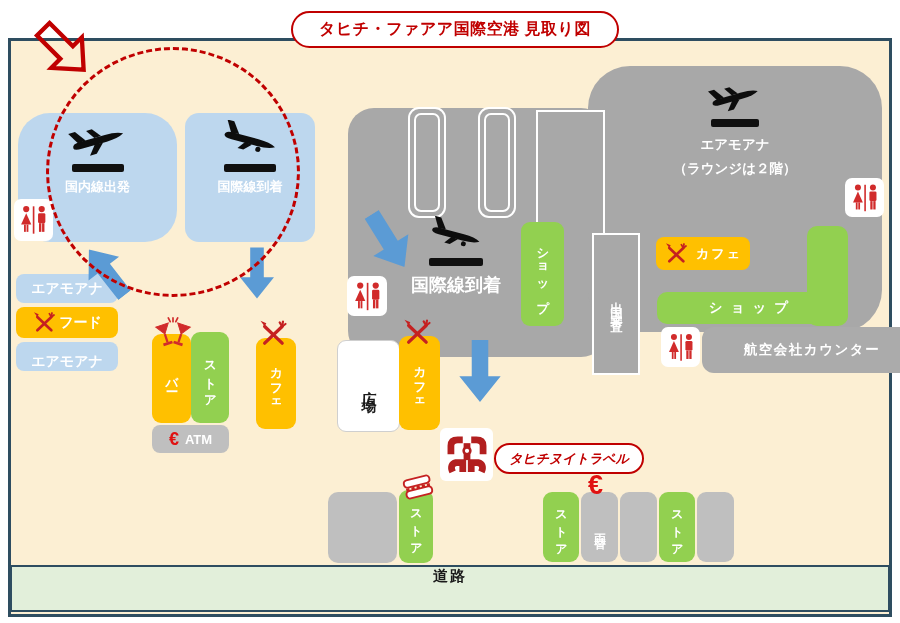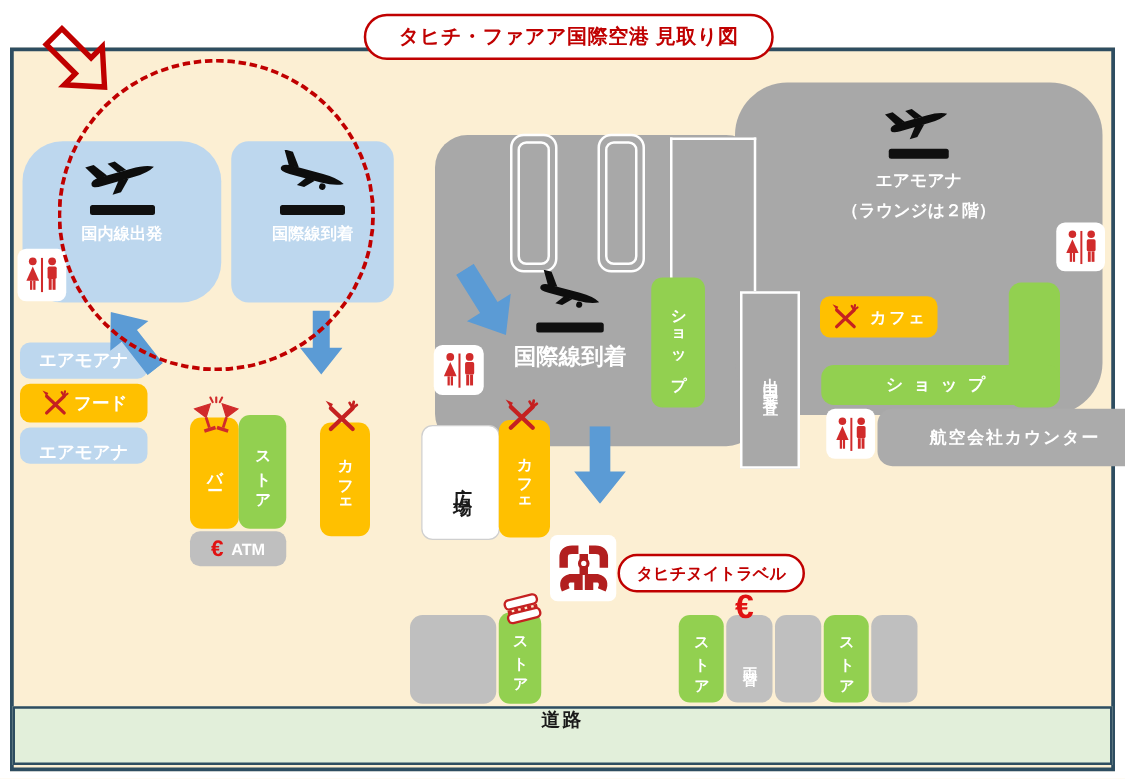--- a/index.html
+++ b/index.html
@@ -31,21 +31,21 @@
   .bridge{border:2px solid #fff;border-radius:11px;z-index:2;}
   .bridge-in{border:2px solid #fff;border-radius:7px;position:absolute;left:4px;top:4px;right:4px;bottom:4px;}
   
   .wc{background:#fff;border-radius:7px;z-index:6;display:flex;align-items:center;justify-content:center;}
   
   .barrow{z-index:5;}
   .roadstrip{left:10px;top:565px;width:880px;height:47px;background:var(--road);border:2px solid var(--dark);
     display:flex;justify-content:center;z-index:3;font-size:15px;font-weight:bold;color:#1a1a1a;letter-spacing:2px;}
   .icon-abs{z-index:7;}
   .capsule{background:#fff;border:2px solid var(--red);border-radius:16px;display:flex;align-items:center;justify-content:center;
-    color:var(--red);font-weight:bold;font-size:13px;z-index:6;white-space:nowrap;}
+    color:var(--red);font-weight:bold;font-size:13px;z-index:6;white-space:nowrap;font-style:italic;}
   .euro{color:#E01212;font-weight:bold;z-index:7;}
 </style>
 </head>
 <body>
 
 <div class="abs" id="map"></div>
 
 <div class="abs" id="title">
   <span>タヒチ・ファアア国際空港 見取り図</span>
 </div>

